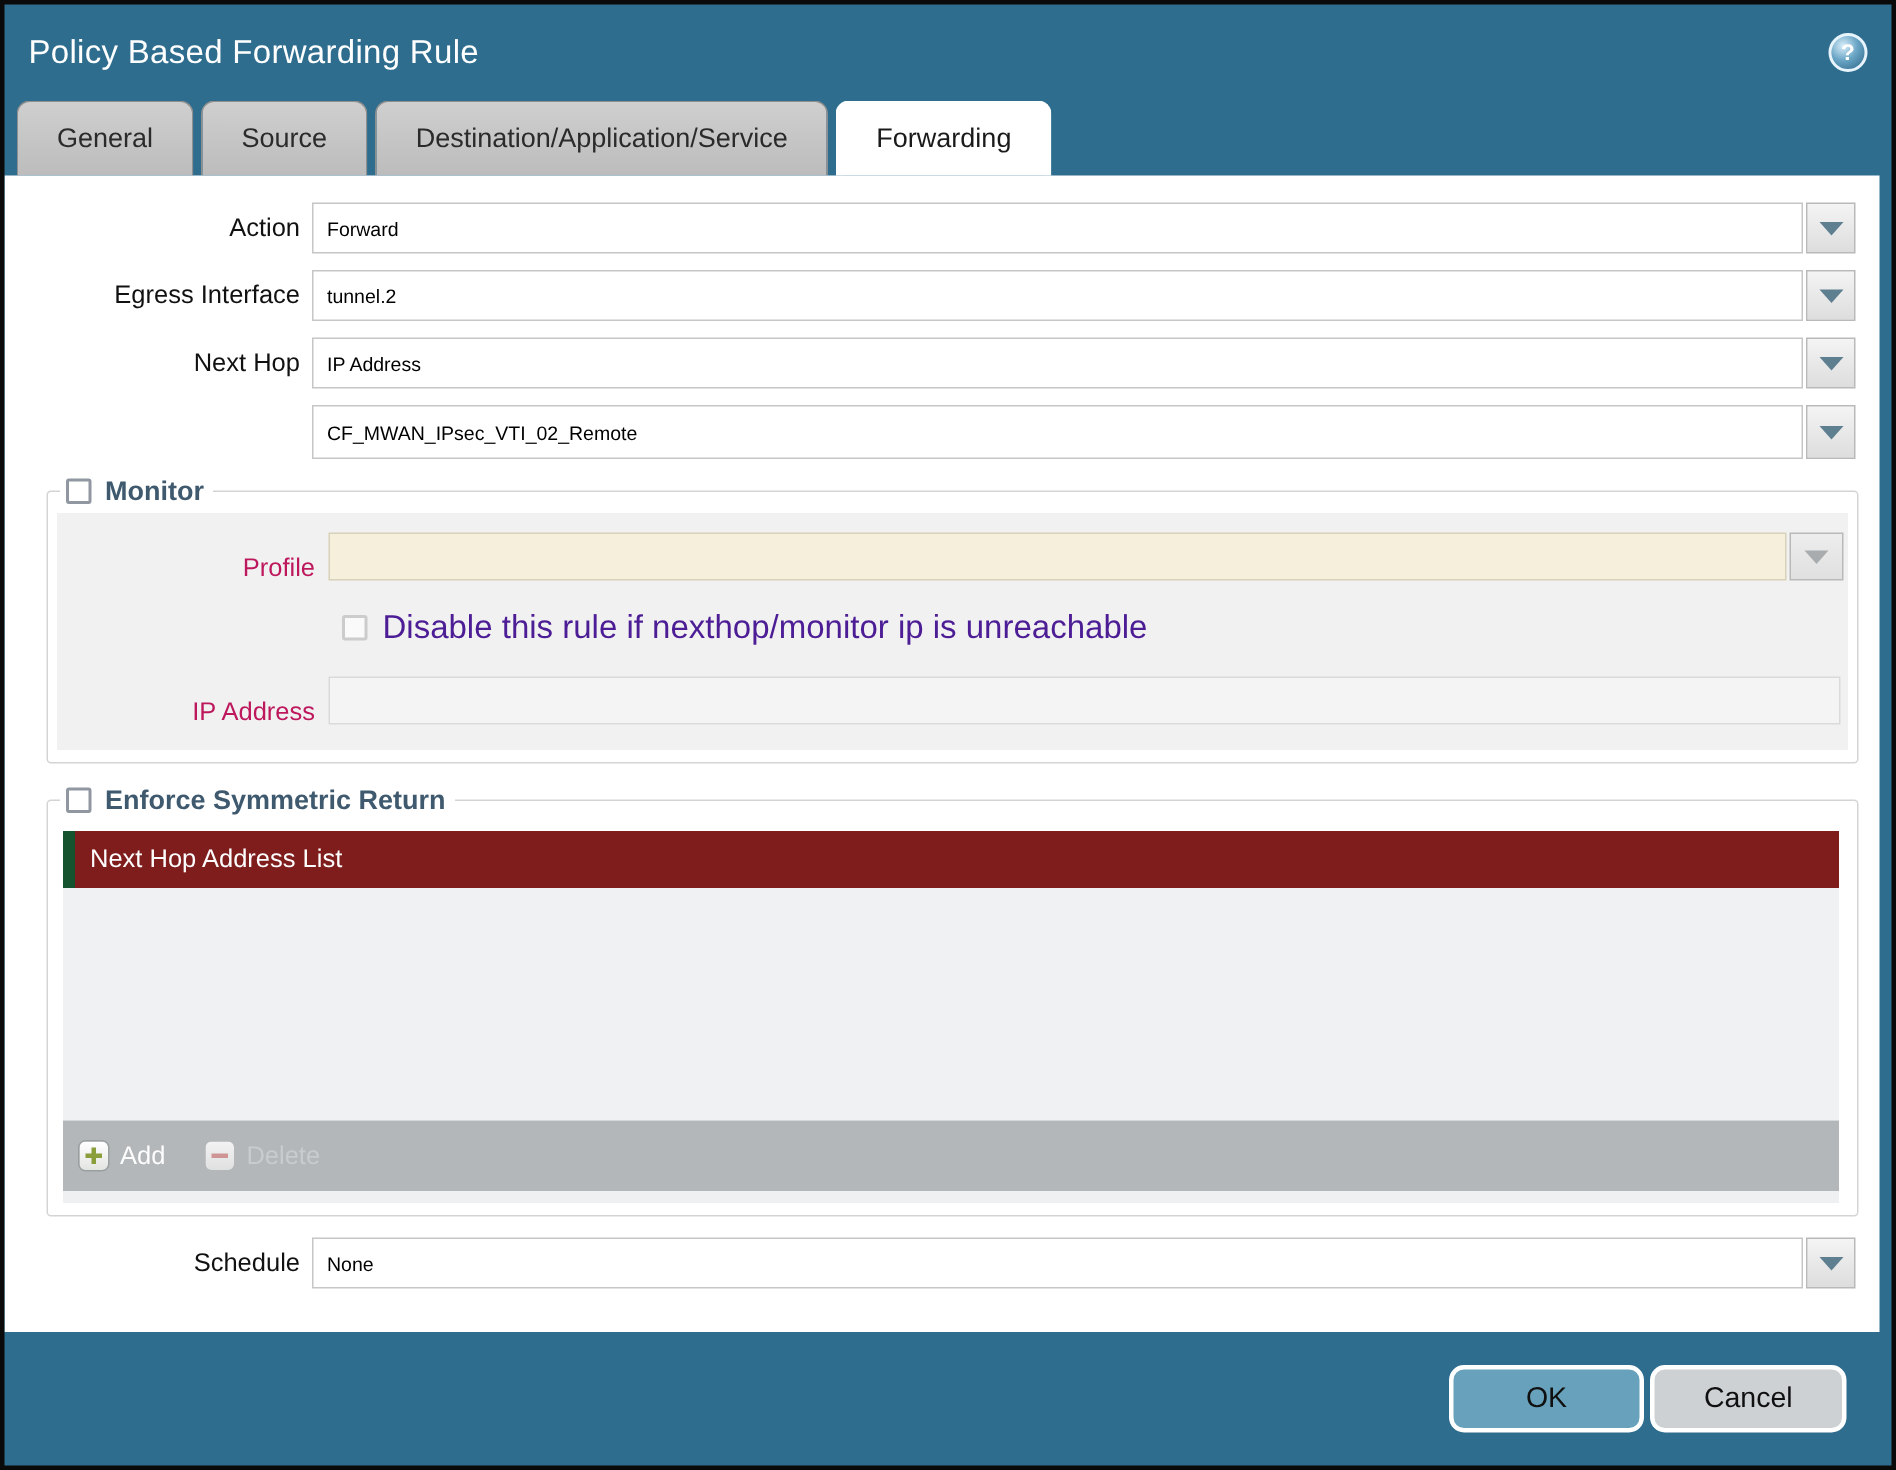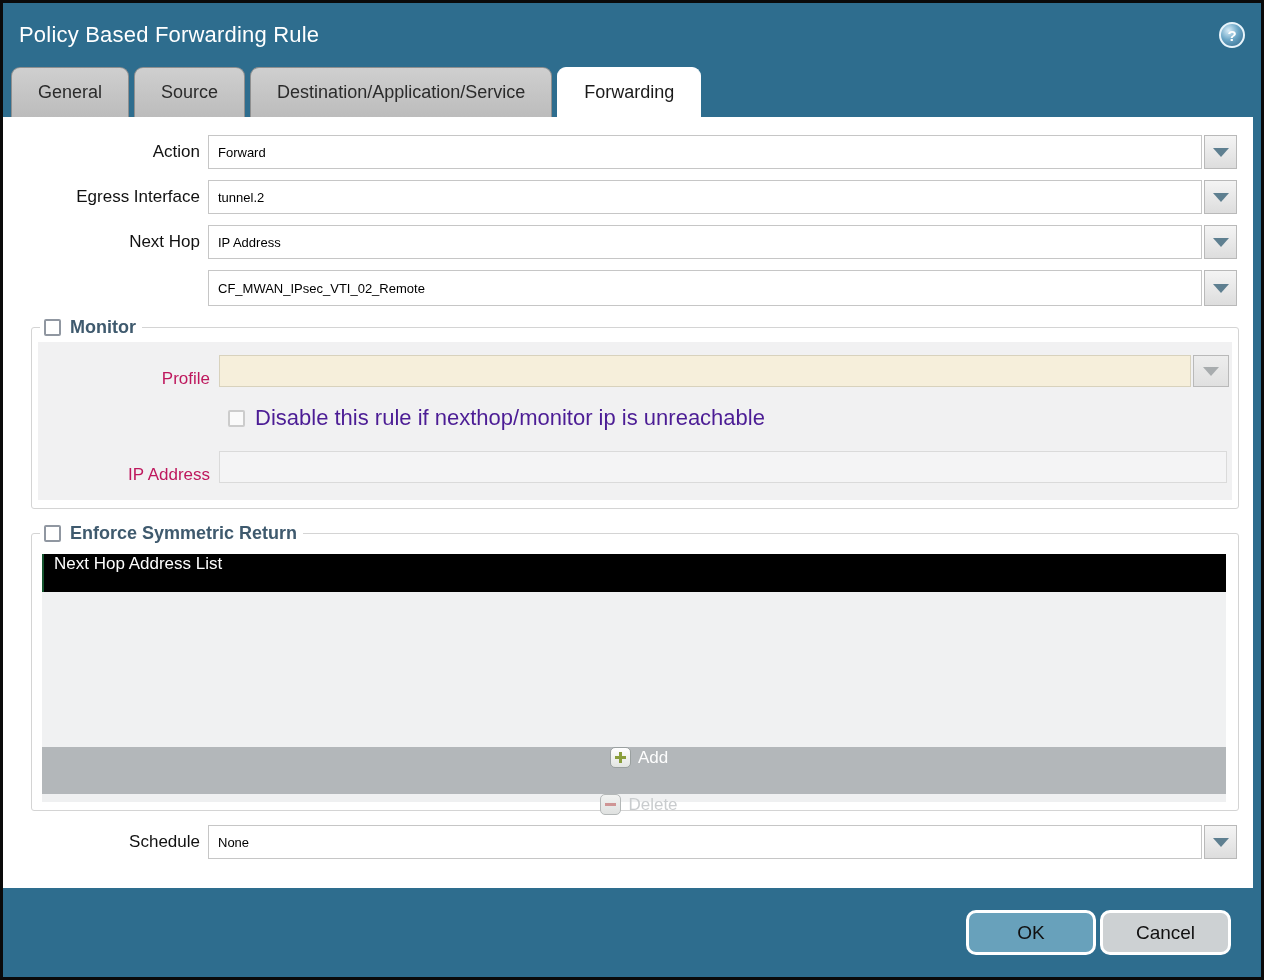--- a/index.html
+++ b/index.html
@@ -52,23 +52,23 @@
   
   .panel { background:#f1f1f2; padding:11px 0 15px 0; }
   .p-label { width:181px; flex:0 0 181px; text-align:right; padding-right:9px; font-size:17px; color:#be185d;margin-top:16px; }
   .p-input-profile { width:972px; height:32px; background:#f6efdb; border:1px solid #d8d2bd; }
   .p-input-ip { width:1008px; height:32px; background:#f4f4f5; border:1px solid #dadada; }
   .chk-row { display:flex; align-items:center; margin:16px 0 18px 0; }
   .chk-row .spacer { width:190px; flex:0 0 190px; }
   .chk-label { font-size:22px; color:#4c1d95; margin-left:10px; }
   
   .table-wrap { margin:6px 6px 0 4px; }
-  .tbl-header { height:38px; background:#000000; border-left:2px solid #14532d; display:flex; padding-left:10px; color:#fdfdfd; font-size:17px; }
+  .tbl-header { height:38px; background:#7f1d1d; border-left:8px solid #14532d; display:flex; align-items:center; padding-left:10px; color:#fdfdfd; font-size:17px; }
   .tbl-body { height:155px; background:#f0f1f2; }
-  .tbl-footer { height:47px; background:#b3b7ba; display:flex; align-items:center; padding-left:10px; gap:26px;flex-direction:column; }
+  .tbl-footer { height:47px; background:#b3b7ba; display:flex; align-items:center; padding-left:10px; gap:26px; }
   .tbl-strip { height:8px; background:#eff0f1; }
   .tool-btn { display:flex; align-items:center; gap:7px; cursor:pointer; }
   .tool-btn.disabled { cursor:default; }
   .tool-icon { width:21px; height:21px; border-radius:5px; background:linear-gradient(#ffffff,#e3e5e2); border:1px solid #9aa0a0; position:relative; }
   .tool-icon::before, .tool-icon::after { content:""; position:absolute; background:#8a9e3c; }
   .tool-icon::before { left:4px; right:4px; top:8px; height:3px; }
   .plus.tool-icon::after { top:4px; bottom:4px; left:8px; width:3px; }
   .minus.tool-icon { background:linear-gradient(#f2f3f2,#dfe1e0); border-color:#b4b8b8; }
   .minus.tool-icon::before { background:#cf9595; }
   .tool-label { font-size:17px; color:#fdfdfd; }

